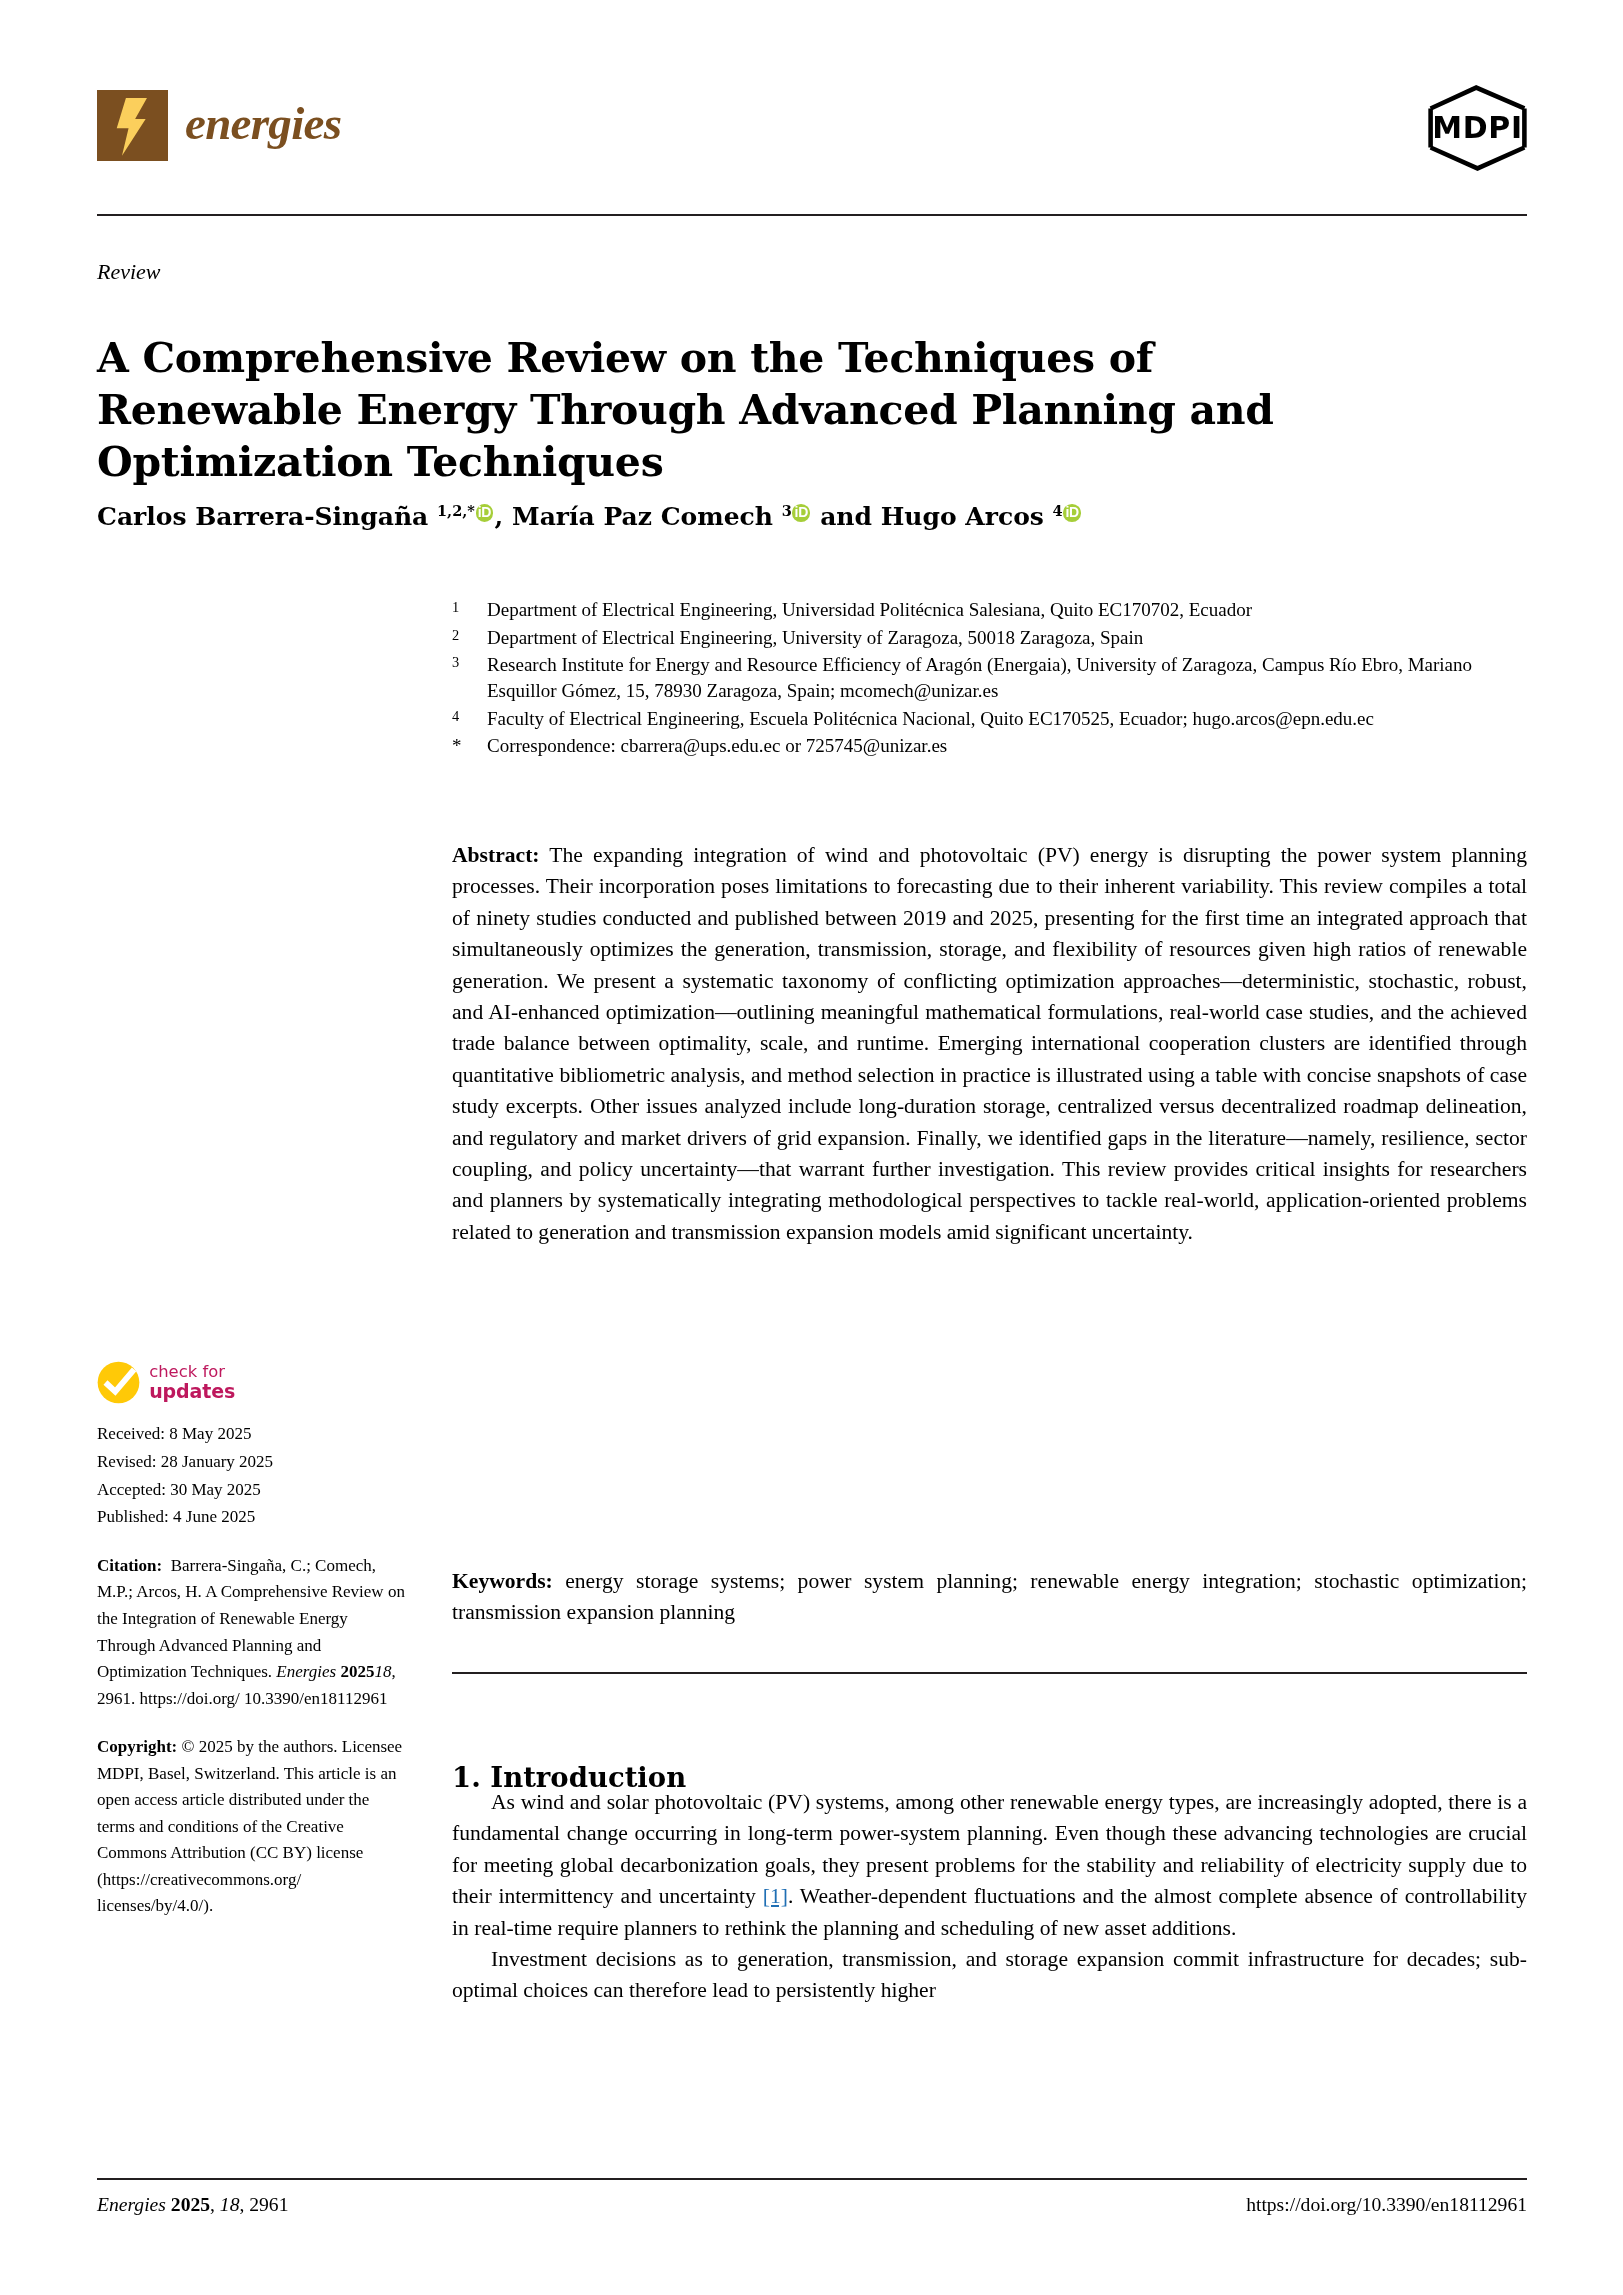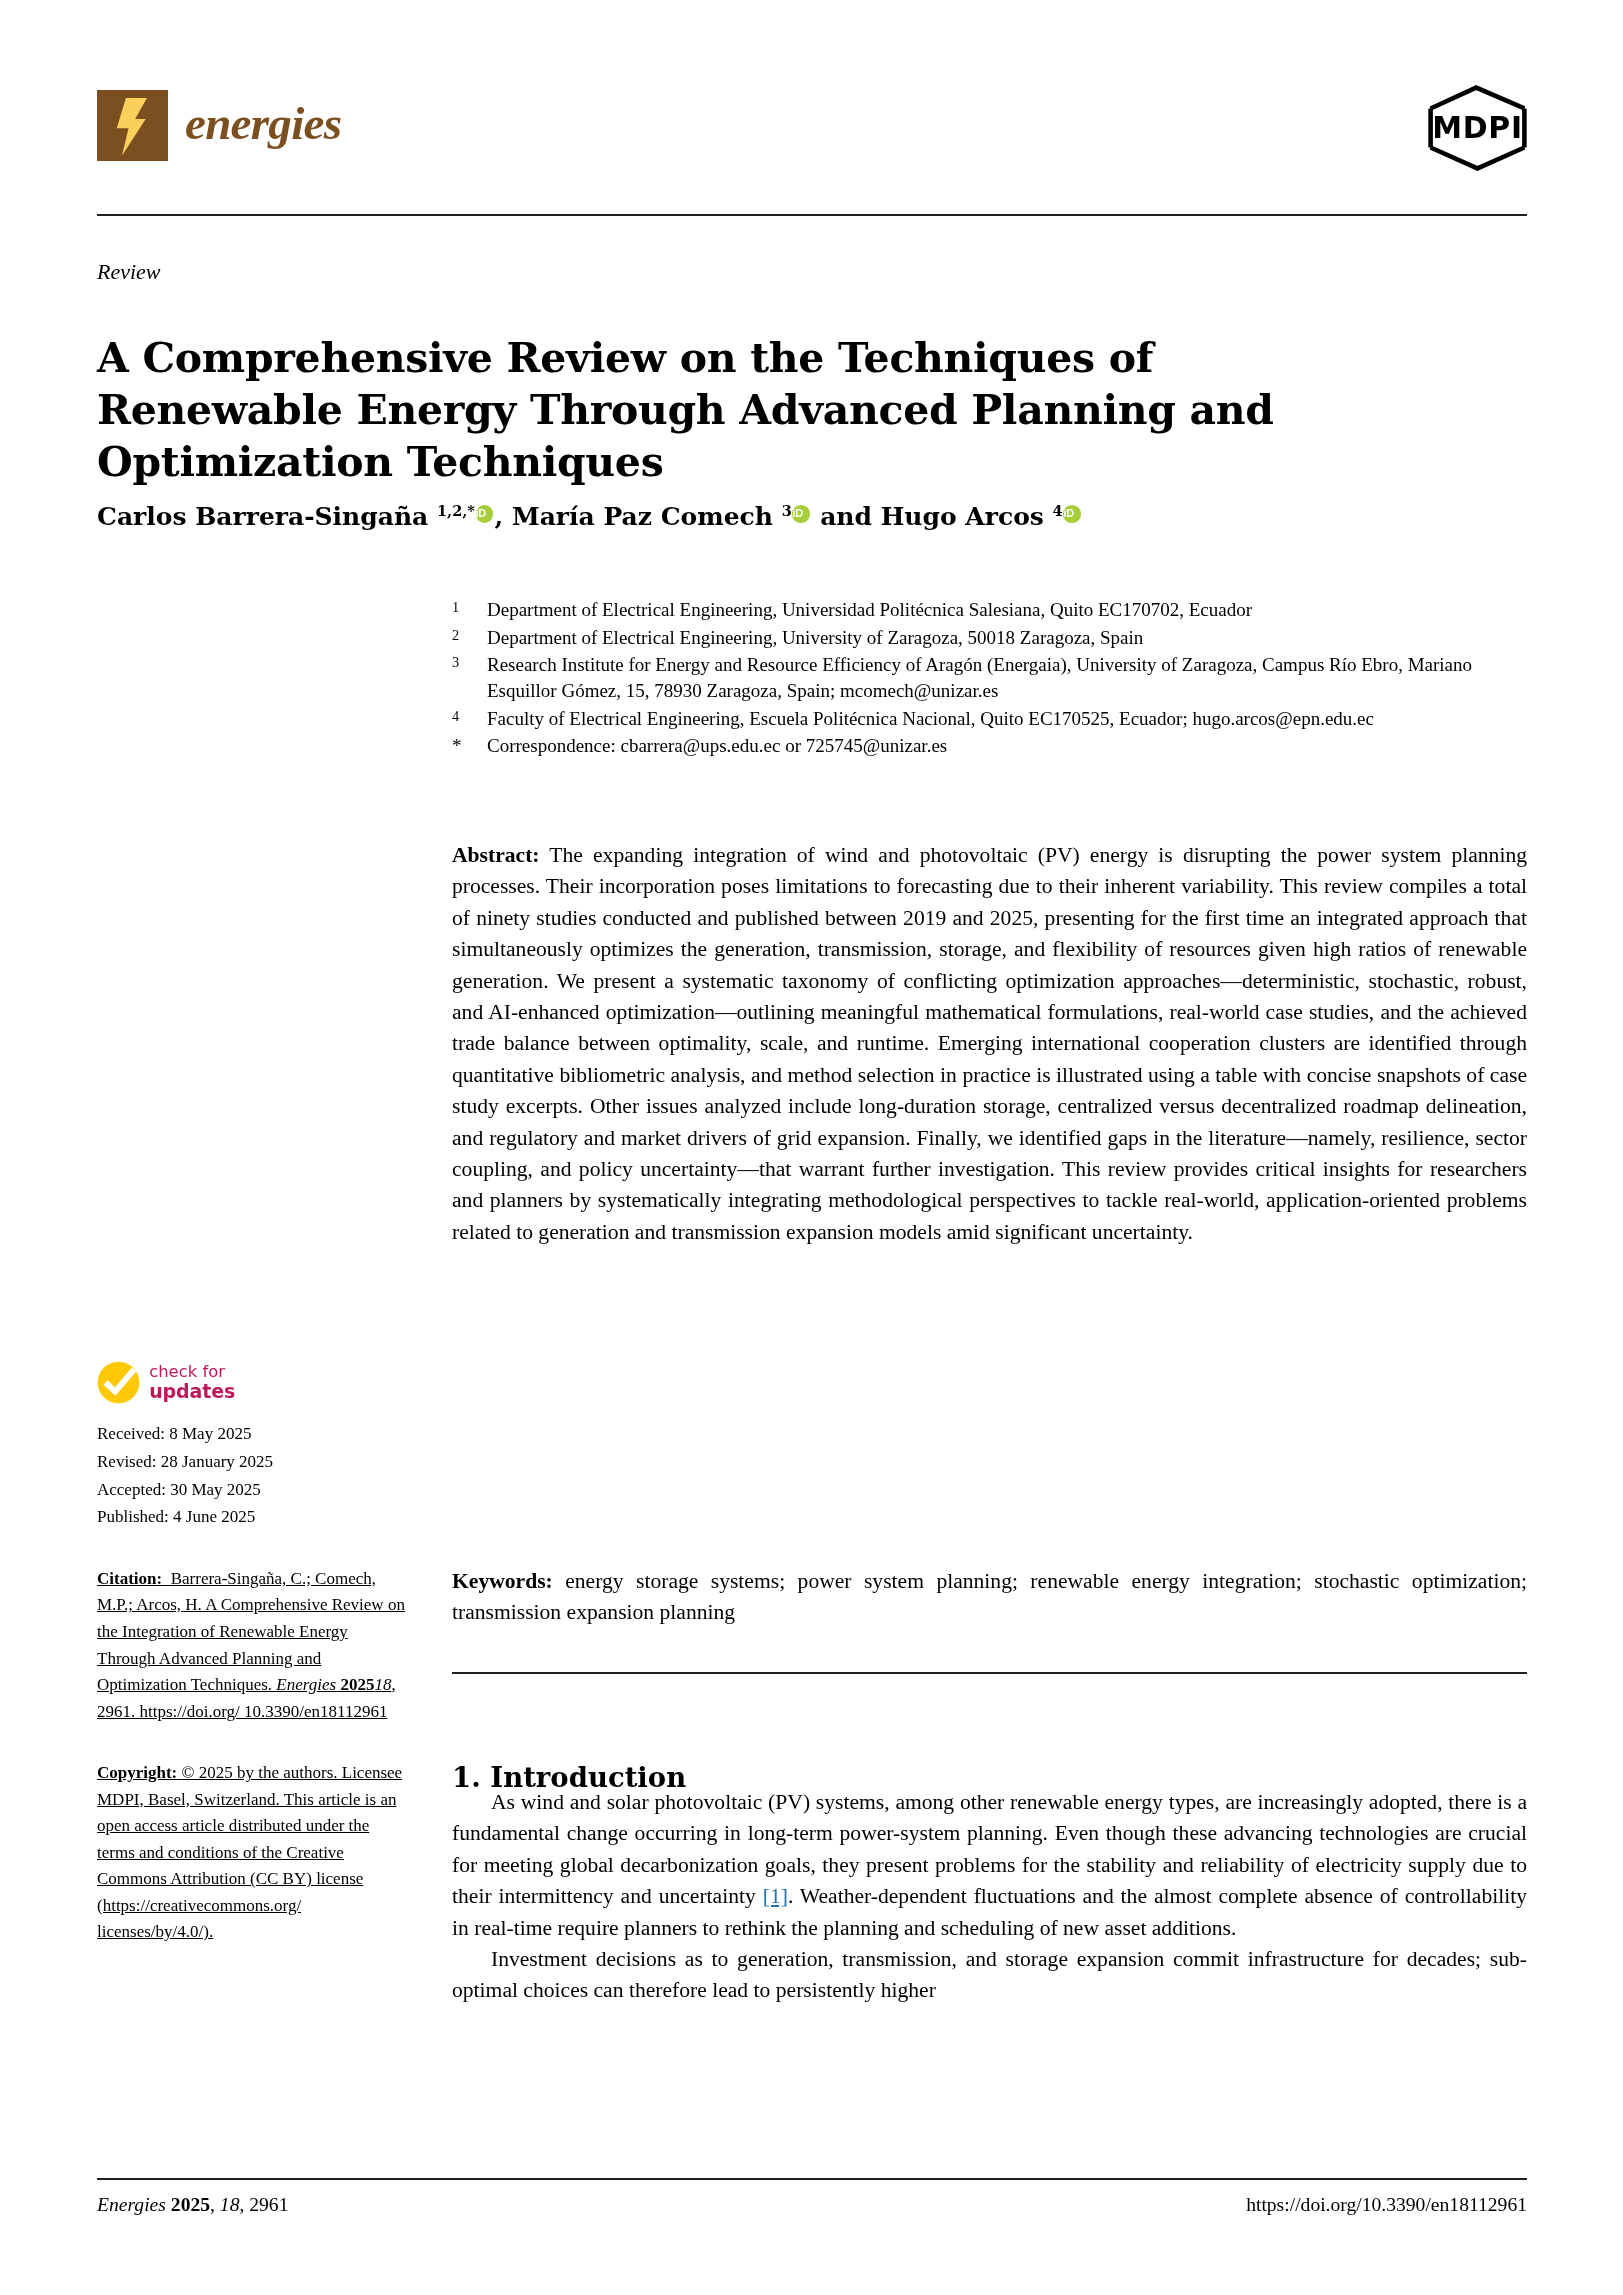--- a/index.html
+++ b/index.html
@@ -108,24 +108,24 @@
     vertical-align: super;
   }
   .orcid {
     display: inline-block;
     width: 17.7px;
     height: 17.7px;
     border-radius: 50%;
     background: #a6ce39;
     color: #ffffff;
     font-family: "Liberation Sans", sans-serif;
-    font-size: 11px;
+    font-size: 14px;
     font-weight: 700;
     line-height: 17.7px;
-    text-align: left;
+    text-align: center;
     vertical-align: 7.9px;
     margin: 0 1.3px 0 0.7px;
     letter-spacing: -0.3px;
   }
 
   
   .affiliations {
     position: absolute;
     left: 452px;
     top: 597px;
@@ -229,21 +229,21 @@
   }
   .cfu-text {
     font-family: "DejaVu Sans", "Liberation Sans", sans-serif;
     line-height: 1.12;
     font-size: 16.4px;
     color: #be185d;
   }
   .cfu-text .b2 { font-weight: 700; font-size: 19px; letter-spacing: -0.1px; }
 
   .dates div { margin-bottom: 1.3px; }
-  .block { margin-top: 35px; text-decoration: underline; }
+  .block { margin-top: 22px; }
   .block b { font-weight: 700; }
   .block i { font-style: italic; }
 
   
   .rule-bottom {
     position: absolute;
     left: 97px;
     top: 2178px;
     width: 1430px;
     height: 0;

